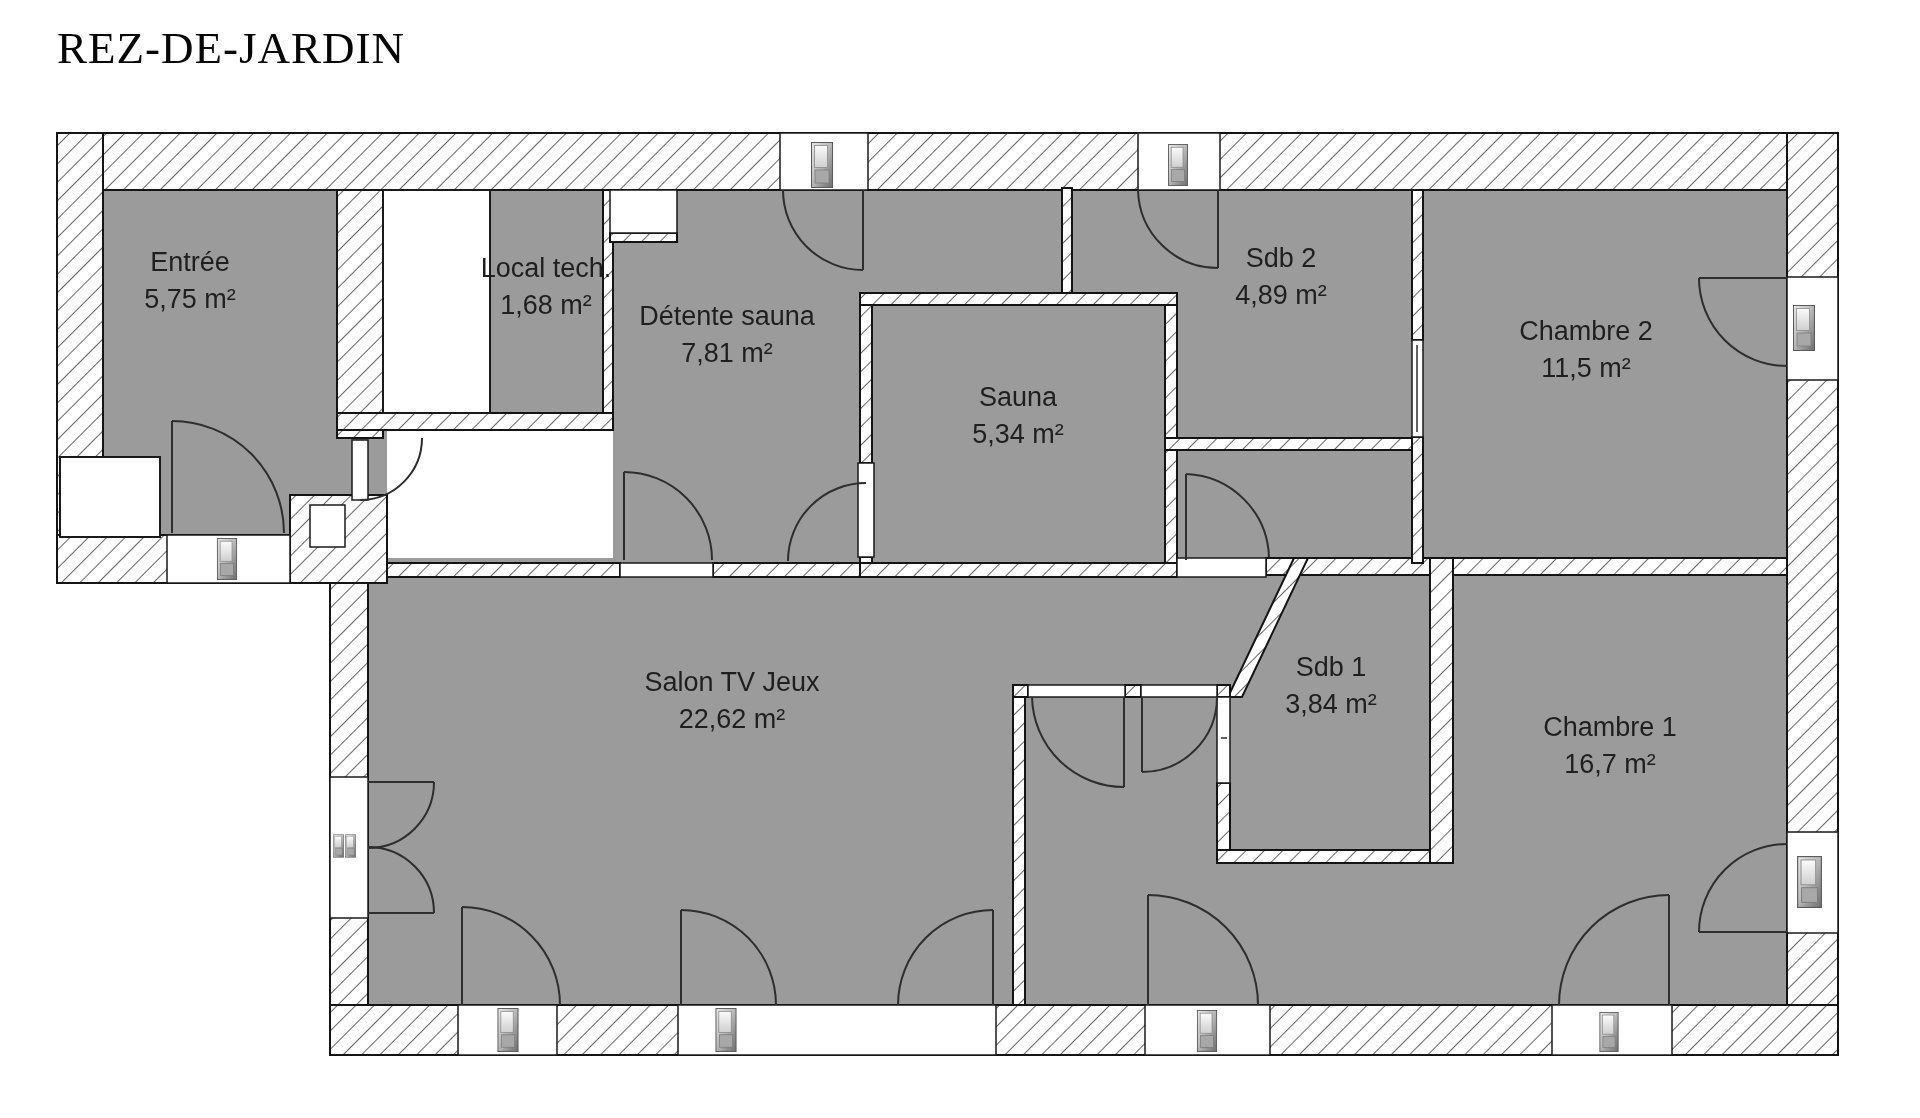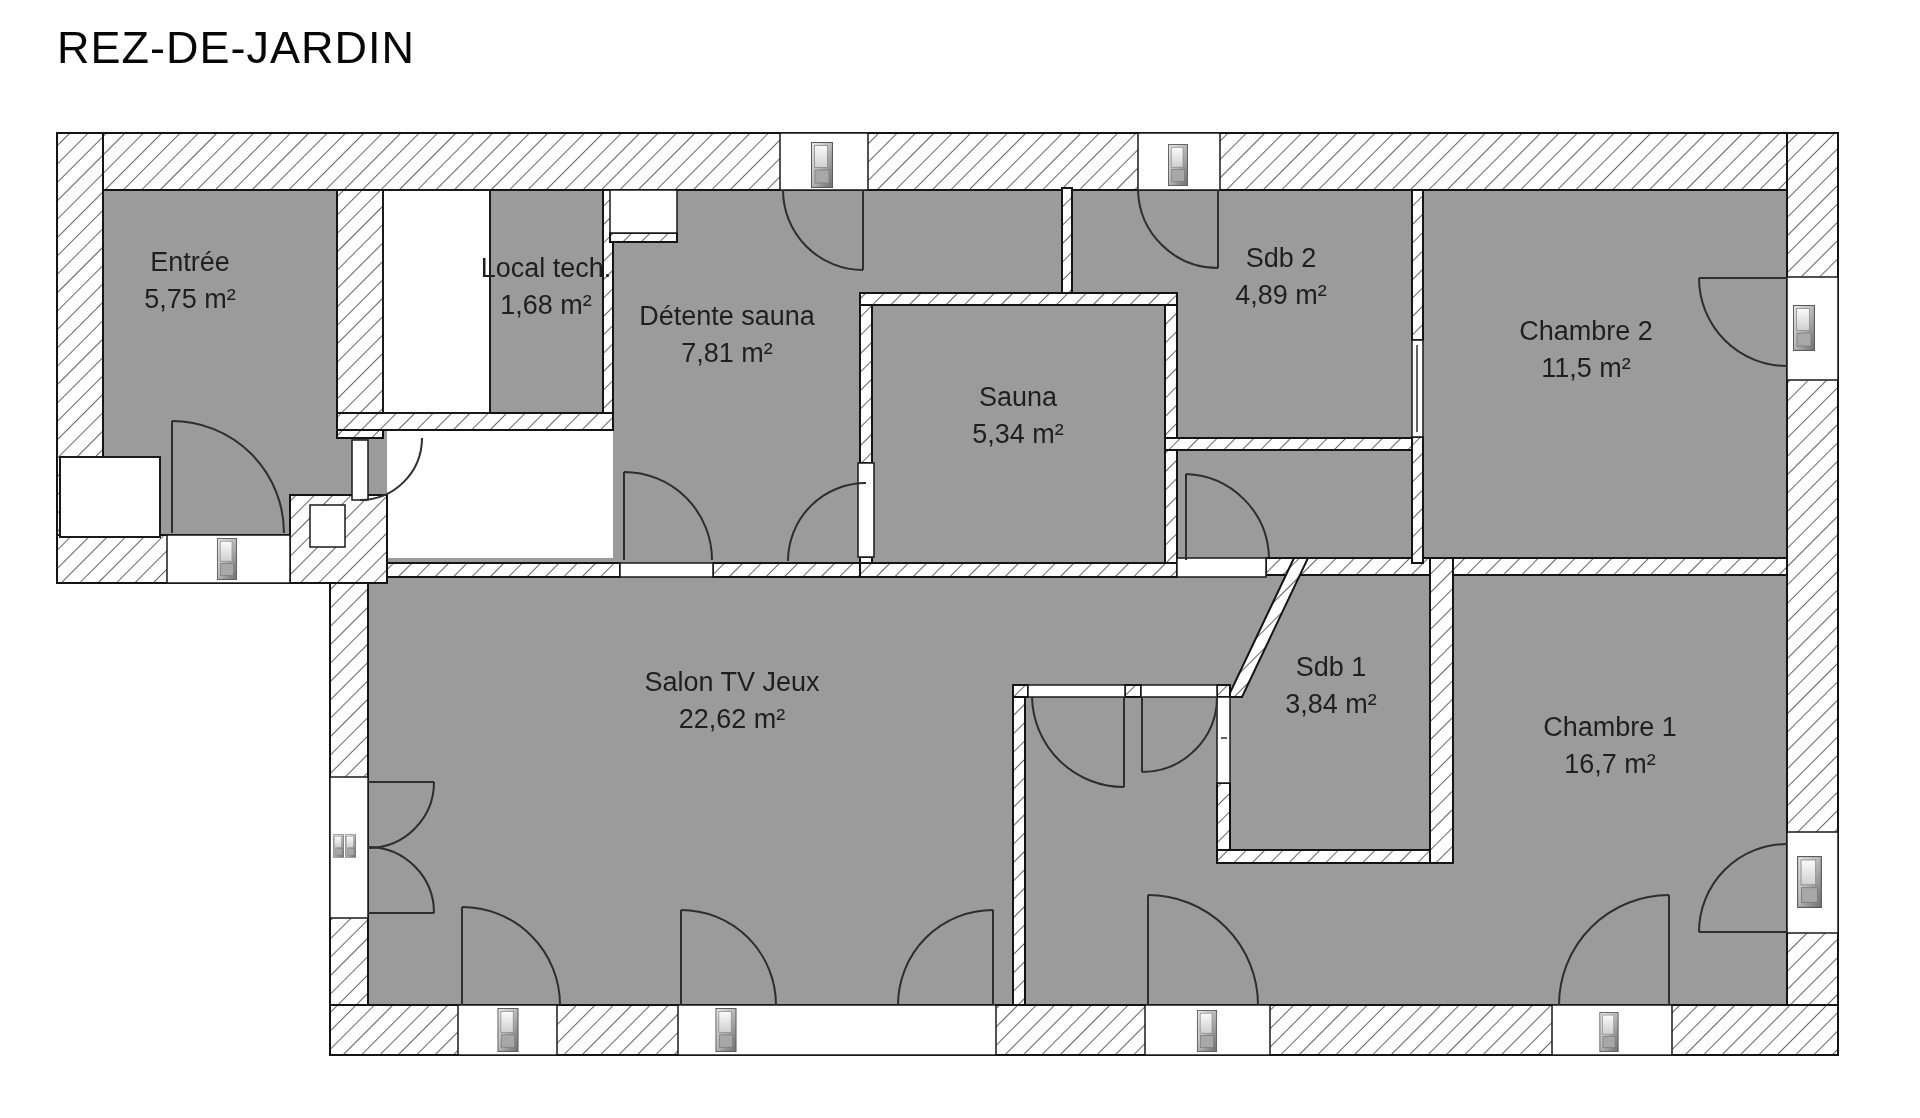--- a/index.html
+++ b/index.html
@@ -1,17 +1,17 @@
 <!DOCTYPE html>
 <html><head>
 <meta charset="utf-8">
 <style>
   html,body{margin:0;padding:0;background:#ffffff;}
   body{width:1920px;height:1118px;position:relative;font-family:"Liberation Sans",sans-serif;overflow:hidden;}
-  #plan-title{position:absolute;left:57px;top:22px;margin:0;font-family:Liberation Sans, sans-serif;
+  #plan-title{position:absolute;left:57px;top:22px;margin:0;font-family:Liberation Serif, serif;
     font-weight:400;font-size:45px;letter-spacing:1px;color:#060606;}
   svg{position:absolute;left:0;top:0;}
   .room-name{font-size:27px;fill:#1f1f1f;}
 </style>
 </head>
 <body>
 
 <h1 id="plan-title">REZ-DE-JARDIN</h1>
 
 <svg width="1920" height="1118" viewBox="0 0 1920 1118">

